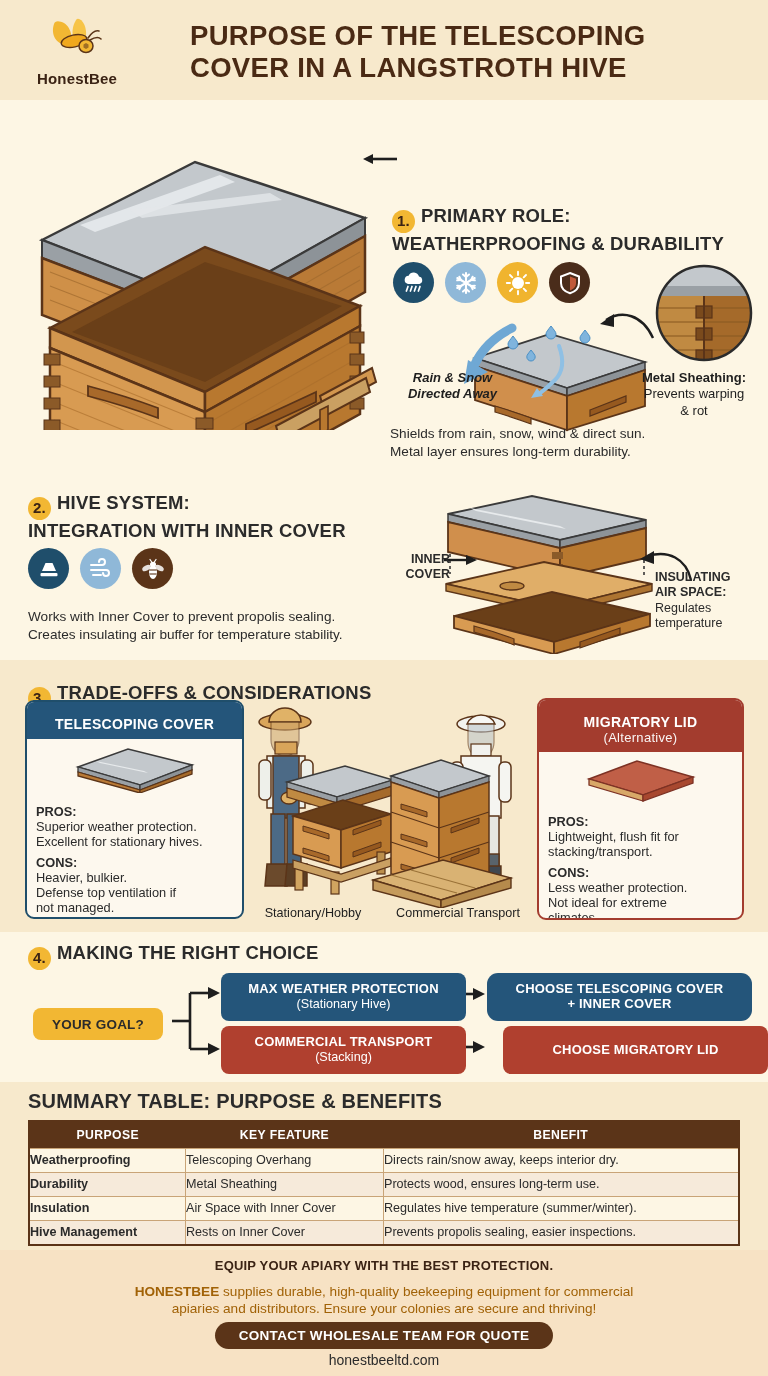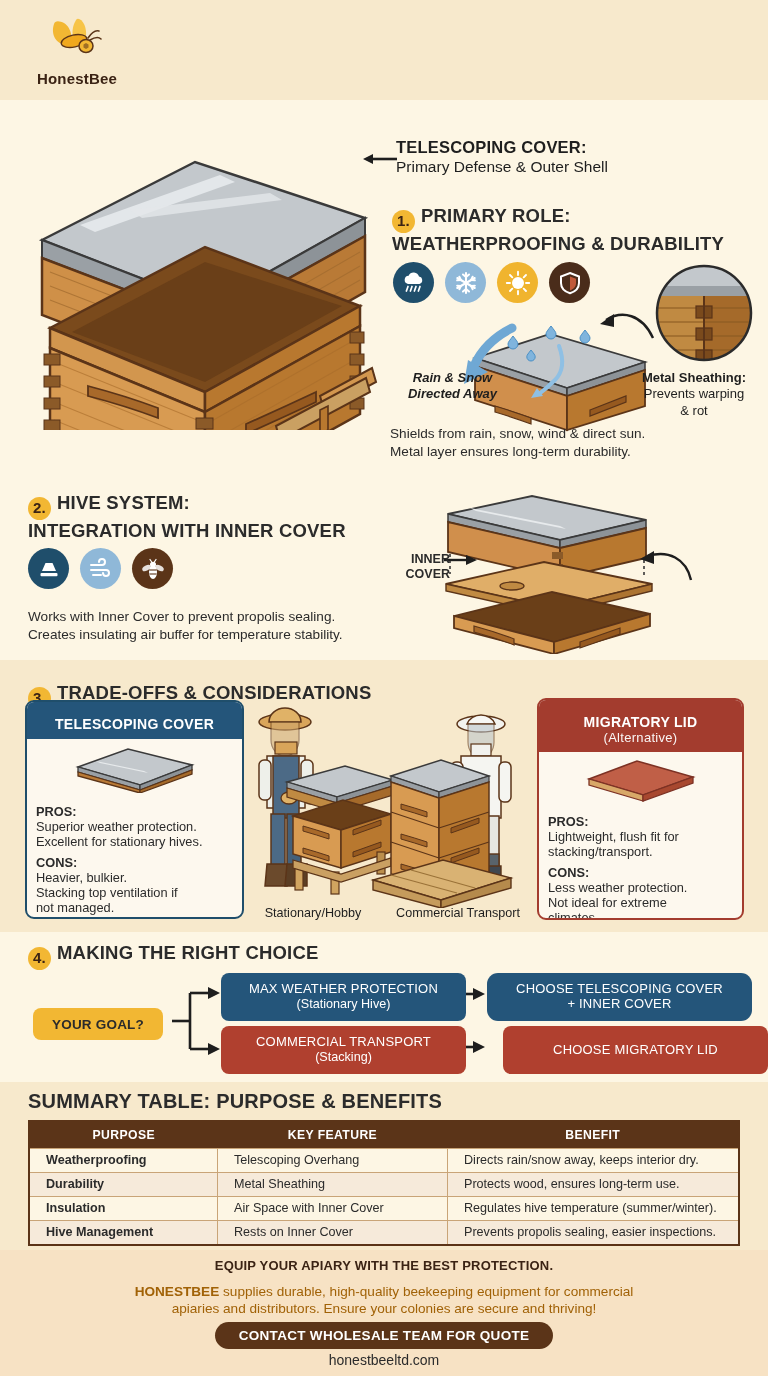--- a/index.html
+++ b/index.html
@@ -89,35 +89,35 @@
 
   
   .s4-head{position:absolute;left:28px;top:942px;}
   .goal-pill{
     position:absolute;left:33px;top:1008px;width:130px;height:32px;
     background:#f2b733;border-radius:8px;display:flex;align-items:center;justify-content:center;
     font-weight:bold;font-size:13.5px;color:#2b2b2b;letter-spacing:.2px;
   }
   .fbox{position:absolute;border-radius:8px;color:#fff;display:flex;flex-direction:column;
         align-items:center;justify-content:center;text-align:center;padding:3px 6px;}
-  .fbox .b1{font-weight:normal;font-size:13px;line-height:1.15;letter-spacing:.2px;text-align:right;}
+  .fbox .b1{font-weight:bold;font-size:13px;line-height:1.15;letter-spacing:.2px;text-align:right;}
   .fbox .b2{font-size:12.6px;line-height:1.15;}
   .fb-blue{background:#24557a;}
   .fb-red{background:#b0402f;}
   .fb-1{left:221px;top:973px;width:233px;height:42px;}
   .fb-2{left:221px;top:1026px;width:233px;height:42px;}
   .fb-3{left:487px;top:973px;width:253px;height:42px;border-radius:11px;}
   .fb-4{left:487px;top:1026px;width:253px;height:42px;margin-left:16px;}
 
   
   .sum-title{position:absolute;left:28px;top:1090px;font-size:20px;font-weight:bold;color:#2b2b2b;letter-spacing:.2px;}
   .sum-table{position:absolute;left:28px;top:1120px;width:712px;border-collapse:collapse;
              border:2px solid #5b3418;font-size:12.6px;}
   .sum-table th{background:#5b3418;color:#fff;font-size:12.2px;font-weight:bold;padding:6px 4px;letter-spacing:.4px;}
-  .sum-table td{padding:4px 16px;border:1px solid #c9a477;line-height:1.2;}
+  .sum-table td{padding:4px 0;border:1px solid #c9a477;line-height:1.2;}
   .sum-table td.c0{font-weight:bold;width:155px;}
   .sum-table td.c1{width:197px;}
   .sum-table tr:nth-child(odd) td{background:#fdf6e4;}
   .sum-table tr:nth-child(even) td{background:#f6eada;}
 
   
   .foot-h{position:absolute;left:0;top:1258px;width:768px;text-align:center;
           font-size:13px;font-weight:bold;color:#3b2314;letter-spacing:.2px;}
   .foot-p{position:absolute;left:60px;top:1283px;width:648px;text-align:center;
           font-size:13.6px;line-height:1.28;color:#a16207;}
@@ -146,20 +146,24 @@
       <path d="M30 4 C24 14 26 26 34 28 C40 29 42 16 38 8 C36 4 32 1 30 4Z" fill="#f7c447"></path>
       <ellipse cx="28" cy="25" rx="13" ry="6" transform="rotate(-12 28 25)" fill="#f0a81e" stroke="#5b3418" stroke-width="1.4"></ellipse>
       <ellipse cx="40" cy="30" rx="7" ry="6.5" fill="#f2b733" stroke="#5b3418" stroke-width="1.5"></ellipse>
       <path d="M40 27 l2.5 1.4 v3 L40 33 l-2.5-1.6 v-3Z" fill="#5b3418" opacity=".55"></path>
       <path d="M42 22 C46 16 50 14 53 15" stroke="#5b3418" stroke-width="1.6" fill="none" stroke-linecap="round"></path>
       <path d="M44 24 C49 21 53 21 55 23" stroke="#5b3418" stroke-width="1.6" fill="none" stroke-linecap="round"></path>
     </svg>
     <div class="logo-text">HonestBee</div>
   </div>
 
+  <div class="main-title">
+    <div>PURPOSE OF THE TELESCOPING</div>
+    <div>COVER IN A LANGSTROTH HIVE</div>
+  </div>
 
   <svg style="position:absolute;left:20px;top:100px;" width="360" height="330" viewBox="0 0 360 330">
 
     <g>
       <polygon points="22,140 175,62 345,118 190,205" fill="#c3c8cc" stroke="#3a3a3a" stroke-width="2.5"></polygon>
       <polygon points="60,125 200,75 215,82 75,132" fill="#e3e7ea"></polygon>
       <polygon points="110,110 250,93 262,100 122,118" fill="#e3e7ea" opacity=".8"></polygon>
       <polygon points="22,140 190,205 190,222 22,158" fill="#9aa0a5" stroke="#3a3a3a" stroke-width="2"></polygon>
       <polygon points="190,205 345,118 345,136 190,222" fill="#8d9398" stroke="#3a3a3a" stroke-width="2"></polygon>
 
@@ -221,24 +225,20 @@
       <polygon points="300,296 352,268 356,282 304,310" fill="#d2964e" stroke="#5b3418" stroke-width="2"></polygon>
       <polygon points="256,326 346,278 350,292 260,340" fill="#caa062" stroke="#5b3418" stroke-width="2"></polygon>
       <polygon points="300,310 308,306 308,330 300,334" fill="#b8782f" stroke="#5b3418" stroke-width="1.6"></polygon>
     </g>
   </svg>
 
   <svg class="arrow-left-1" viewBox="0 0 34 14">
     <line x1="34" y1="7" x2="8" y2="7" stroke="#1e1e1e" stroke-width="2.6"></line>
     <polygon points="0,7 10,2 10,12" fill="#1e1e1e"></polygon>
   </svg>
-  <div class="callout-1">
-    <div class="t1">TELESCOPING COVER:</div>
-    <div class="t2">Primary Defense &amp; Outer Shell</div>
-  </div>
 
   <div class="s1-head sec-head">
     <span class="num-badge">1.</span><span>PRIMARY ROLE:</span>
     <span class="l2">WEATHERPROOFING &amp; DURABILITY</span>
   </div>
 
   <div class="s1-icons icon-row">
     <div class="ic" style="background:#1f4e6b">
       <svg width="26" height="26" viewBox="0 0 26 26">
         <path d="M7 14 a4.2 4.2 0 0 1 .6-8.3 A5.6 5.6 0 0 1 18 6.6 a3.8 3.8 0 0 1 .5 7.4Z" fill="#fff"></path>
@@ -442,20 +442,26 @@
   </svg>
   <svg style="position:absolute;left:636px;top:548px;" width="58" height="34" viewBox="0 0 58 34">
     <path d="M55 32 C50 10 32 2 12 8" stroke="#1e1e1e" stroke-width="2.4" fill="none"></path>
     <polygon points="4,11 18,3 18,16" fill="#1e1e1e"></polygon>
   </svg>
 
   <div class="s2-inner-lbl">
     <div>INNER</div>
     <div>COVER</div>
   </div>
+  <div class="s2-air-lbl">
+    <b>INSULATING</b>
+    <b>AIR SPACE:</b>
+    <span>Regulates</span><br>
+    <span>temperature</span>
+  </div>
 
   <div class="s3-head sec-head">
     <span class="num-badge">3.</span><span>TRADE-OFFS &amp; CONSIDERATIONS</span>
   </div>
 
   <div class="card card-tele">
     <div class="card-hd card-hd-tele">TELESCOPING COVER</div>
     <svg style="display:block;margin:6px auto 0;" width="130" height="48" viewBox="0 0 130 48">
       <polygon points="8,22 58,4 122,20 70,40" fill="#c3c8cc" stroke="#3a3a3a" stroke-width="1.6"></polygon>
       <polygon points="26,16 74,26 78,28 30,18" fill="#e7eaec"></polygon>
@@ -463,21 +469,21 @@
       <polygon points="70,40 122,20 122,25 70,45" fill="#8d9398" stroke="#3a3a3a" stroke-width="1.3"></polygon>
       <polygon points="8,27 70,45 70,48 8,31" fill="#b97a36" stroke="#5b3418" stroke-width="1.3"></polygon>
       <polygon points="70,45 122,25 122,29 70,48" fill="#a56a2a" stroke="#5b3418" stroke-width="1.3"></polygon>
     </svg>
     <div class="card-body">
       <div class="pc-ttl">PROS:</div>
       <div class="pc-txt">Superior weather protection.</div>
       <div class="pc-txt">Excellent for stationary hives.</div>
       <div class="pc-ttl">CONS:</div>
       <div class="pc-txt">Heavier, bulkier.</div>
-      <div class="pc-txt">Stacking top ventilation if</div>
+      <div class="pc-txt">Defense top ventilation if</div>
       <div class="pc-txt">not managed.</div>
     </div>
   </div>
 
   <div class="card card-migr">
     <div class="card-hd card-hd-migr">
       <span>MIGRATORY LID</span>
       <span class="sub">(Alternative)</span>
     </div>
     <svg style="display:block;margin:5px auto 0;" width="120" height="46" viewBox="0 0 120 46">

